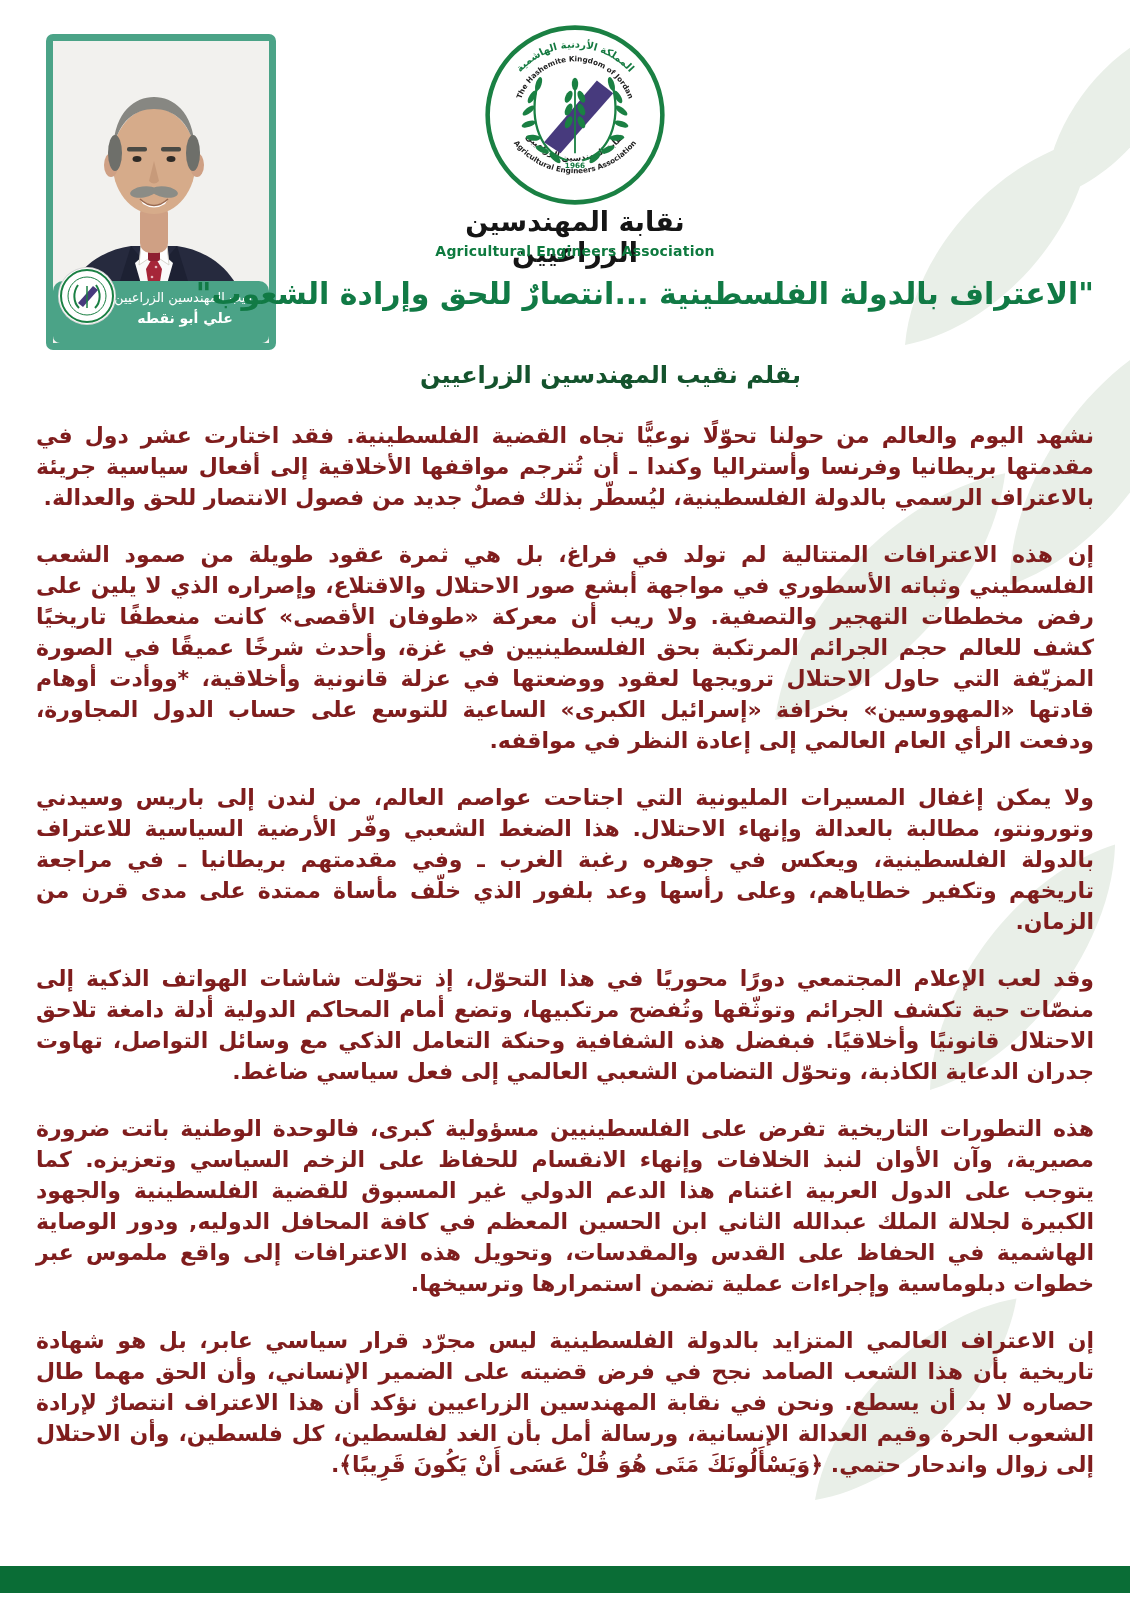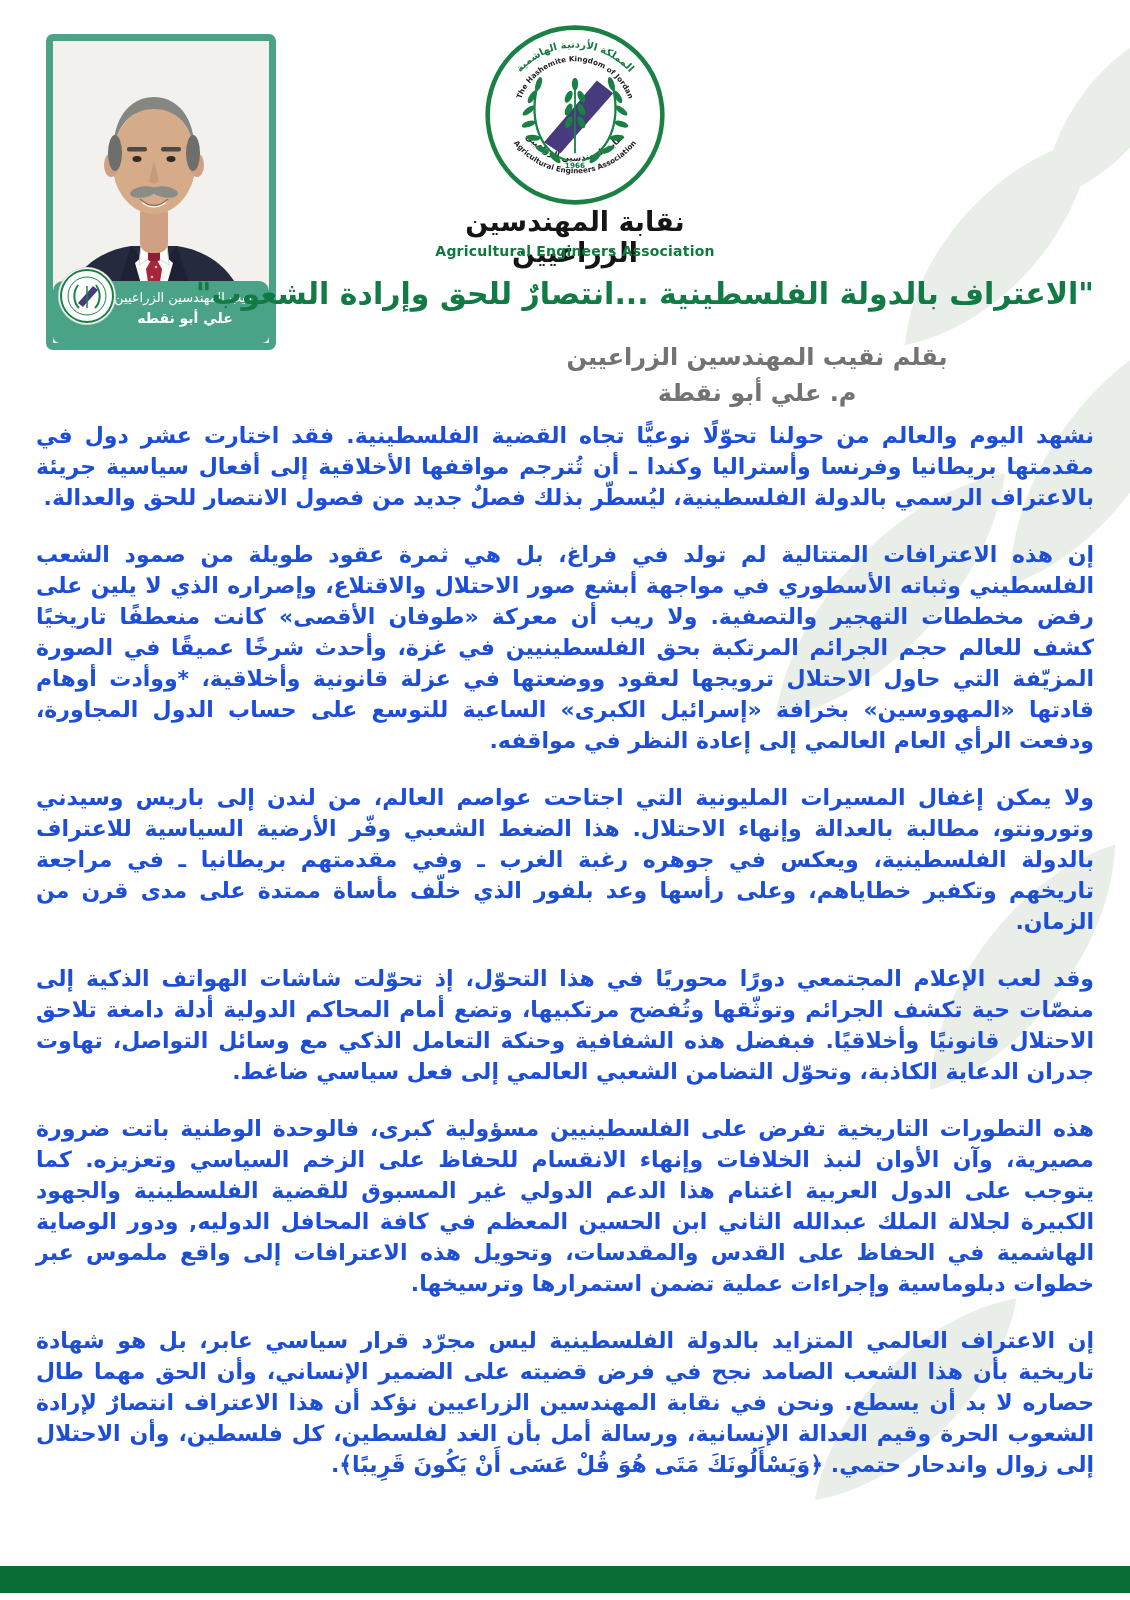--- a/index.html
+++ b/index.html
@@ -39,28 +39,28 @@
     position:absolute;left:410px;top:243px;width:330px;text-align:center;
     font-size:14px;font-weight:bold;color:#0e7a3f;letter-spacing:.2px;
   }
 
   
   .article-title{
     position:absolute;right:36px;left:160px;top:276px;direction:rtl;text-align:right;
     font-size:30px;font-weight:bold;color:#117a45;
   }
   .byline{
-    position:absolute;right:36px;left:420px;top:339px;direction:rtl;text-align:center;
-    font-size:24px;font-weight:bold;color:#737373;line-height:36px;
+    position:absolute;right:36px;left:420px;top:357px;direction:rtl;text-align:left;
+    font-size:24px;font-weight:bold;color:#14532d;line-height:36px;
   }
   .article-body{
     position:absolute;right:36px;left:36px;top:420px;direction:rtl;
   }
   .article-body p{
-    margin:0 0 26px 0;font-size:22px;font-weight:bold;color:#1d4ed8;
+    margin:0 0 26px 0;font-size:22px;font-weight:bold;color:#7f1d1d;
     line-height:31px;text-align:justify;
   }
 
   
   .footer-bar{position:absolute;left:0;right:0;bottom:7px;height:27px;background:#0a6d36;}
 </style>
 </head>
 <body>
 
 <svg class="watermark" viewBox="0 0 1130 1600" aria-hidden="true">
@@ -196,21 +196,20 @@
     <text x="100" y="158" font-size="8" font-weight="bold" fill="#157a41" text-anchor="middle">1966</text>
   </svg>
 
   <div class="org-ar">نقابة المهندسين الزراعيين</div>
   <div class="org-en">Agricultural Engineers Association</div>
 
   <h1 class="article-title" style="margin:0;">"الاعتراف بالدولة الفلسطينية ...انتصارٌ للحق وإرادة الشعوب"</h1>
 
   <div class="byline">
     <div>بقلم نقيب المهندسين الزراعيين</div>
-    <div>م. علي أبو نقطة</div>
   </div>
 
   <div class="article-body">
     <p>نشهد اليوم والعالم من حولنا تحوّلًا نوعيًّا تجاه القضية الفلسطينية. فقد اختارت عشر دول في مقدمتها بريطانيا وفرنسا وأستراليا وكندا ـ أن تُترجم مواقفها الأخلاقية إلى أفعال سياسية جريئة بالاعتراف الرسمي بالدولة الفلسطينية، ليُسطّر بذلك فصلٌ جديد من فصول الانتصار للحق والعدالة.</p>
     <p>إن هذه الاعترافات المتتالية لم تولد في فراغ، بل هي ثمرة عقود طويلة من صمود الشعب الفلسطيني وثباته الأسطوري في مواجهة أبشع صور الاحتلال والاقتلاع، وإصراره الذي لا يلين على رفض مخططات التهجير والتصفية. ولا ريب أن معركة «طوفان الأقصى» كانت منعطفًا تاريخيًا كشف للعالم حجم الجرائم المرتكبة بحق الفلسطينيين في غزة، وأحدث شرخًا عميقًا في الصورة المزيّفة التي حاول الاحتلال ترويجها لعقود ووضعتها في عزلة قانونية وأخلاقية، *ووأدت أوهام قادتها «المهووسين» بخرافة «إسرائيل الكبرى» الساعية للتوسع على حساب الدول المجاورة،  ودفعت الرأي العام العالمي إلى إعادة النظر في مواقفه.</p>
     <p>ولا يمكن إغفال المسيرات المليونية التي اجتاحت عواصم العالم، من لندن إلى باريس وسيدني وتورونتو، مطالبة بالعدالة وإنهاء الاحتلال. هذا الضغط الشعبي وفّر الأرضية السياسية للاعتراف بالدولة الفلسطينية، ويعكس في جوهره رغبة الغرب ـ وفي مقدمتهم بريطانيا ـ في مراجعة تاريخهم وتكفير خطاياهم، وعلى رأسها وعد بلفور الذي خلّف مأساة ممتدة على مدى قرن من الزمان.</p>
     <p>وقد لعب الإعلام المجتمعي دورًا محوريًا في هذا التحوّل، إذ تحوّلت شاشات الهواتف الذكية إلى منصّات حية تكشف الجرائم وتوثّقها وتُفضح مرتكبيها، وتضع أمام المحاكم الدولية أدلة دامغة تلاحق الاحتلال قانونيًا وأخلاقيًا. فبفضل هذه الشفافية وحنكة التعامل الذكي مع وسائل التواصل، تهاوت جدران الدعاية الكاذبة، وتحوّل التضامن الشعبي العالمي إلى فعل سياسي ضاغط.</p>
     <p>هذه التطورات التاريخية تفرض على الفلسطينيين مسؤولية كبرى، فالوحدة الوطنية باتت ضرورة مصيرية، وآن الأوان لنبذ الخلافات وإنهاء الانقسام للحفاظ على الزخم السياسي وتعزيزه. كما يتوجب على الدول العربية اغتنام هذا الدعم الدولي غير المسبوق للقضية الفلسطينية والجهود الكبيرة لجلالة الملك عبدالله الثاني ابن الحسين المعظم  في كافة المحافل الدوليه, ودور الوصاية الهاشمية في الحفاظ على القدس والمقدسات، وتحويل هذه الاعترافات إلى واقع ملموس عبر خطوات دبلوماسية وإجراءات عملية تضمن استمرارها وترسيخها.</p>
     <p>إن الاعتراف العالمي المتزايد بالدولة الفلسطينية ليس مجرّد قرار سياسي عابر، بل هو شهادة تاريخية بأن هذا الشعب الصامد نجح في فرض قضيته على الضمير الإنساني، وأن الحق مهما طال حصاره لا بد أن يسطع. ونحن في نقابة المهندسين الزراعيين نؤكد أن هذا الاعتراف انتصارٌ لإرادة الشعوب الحرة وقيم العدالة الإنسانية، ورسالة أمل بأن الغد لفلسطين، كل فلسطين، وأن الاحتلال إلى زوال واندحار حتمي. ﴿وَيَسْأَلُونَكَ مَتَى هُوَ قُلْ عَسَى أَنْ يَكُونَ قَرِيبًا﴾.</p>
   </div>

